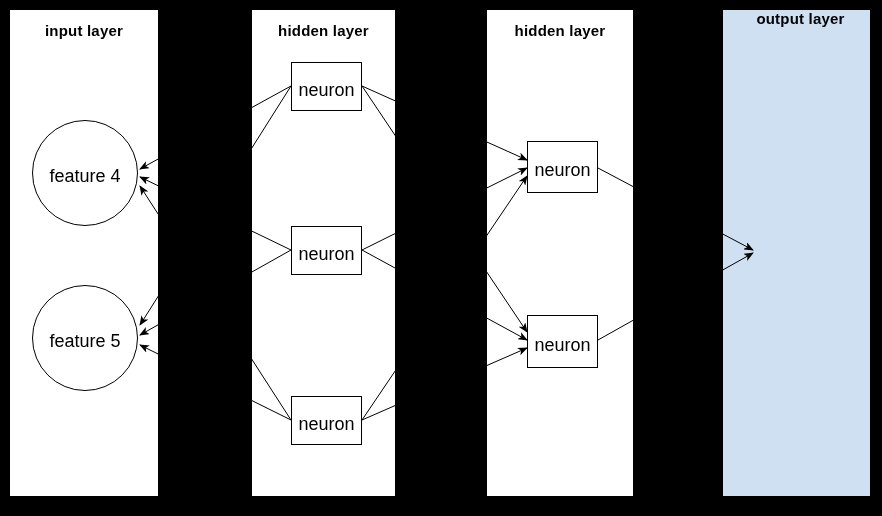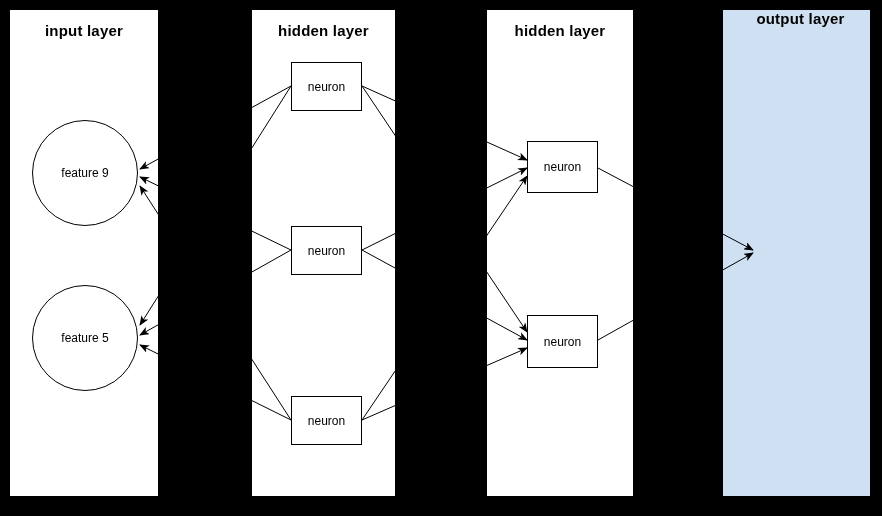--- a/index.html
+++ b/index.html
@@ -32,21 +32,21 @@
     font-weight: bold;
     font-size: 15px;
     color: #000000;
     letter-spacing: 0.2px;
   }
   .node-label {
     position: absolute;
     left: 0;
     right: 0;
     text-align: center;
-    font-size: 12px;
+    font-size: 18px;
     color: #000000;
     line-height: 1;
   }
   .circle-node {
     position: absolute;
     border: 1px solid #000000;
     border-radius: 50%;
     background: transparent;
     box-sizing: border-box;
   }
@@ -116,21 +116,21 @@
       </g>
   </svg>
 
   <div class="gap-mask" id="gap-0" style="left: 158px; width: 94px;"></div>
   <div class="gap-mask" id="gap-1" style="left: 395px; width: 92px;"></div>
   <div class="gap-mask" id="gap-2" style="left: 633px; width: 90px;"></div>
   <div class="gap-mask" id="gap-3" style="left: 0px; width: 10px;"></div>
   <div class="gap-mask" id="gap-4" style="left: 870px; width: 12px;"></div>
 
   <div class="circle-node" id="node-feature-1" style="left: 32px; top: 120px; width: 106px; height: 106px;">
-    <div class="node-label" style="top: 46px;">feature 9</div>
+    <div class="node-label" style="top: 46px;">feature 4</div>
   </div>
   <div class="circle-node" id="node-feature-2" style="left: 32px; top: 285px; width: 106px; height: 106px;">
     <div class="node-label" style="top: 46px;">feature 5</div>
   </div>
 
   <div class="box-node" id="node-h1n1" style="left: 291px; top: 62px; width: 71px; height: 49px;">
     <div class="node-label" style="top: 17.5px;">neuron</div>
   </div>
   <div class="box-node" id="node-h1n2" style="left: 291px; top: 226px; width: 71px; height: 49px;">
     <div class="node-label" style="top: 17.5px;">neuron</div>

